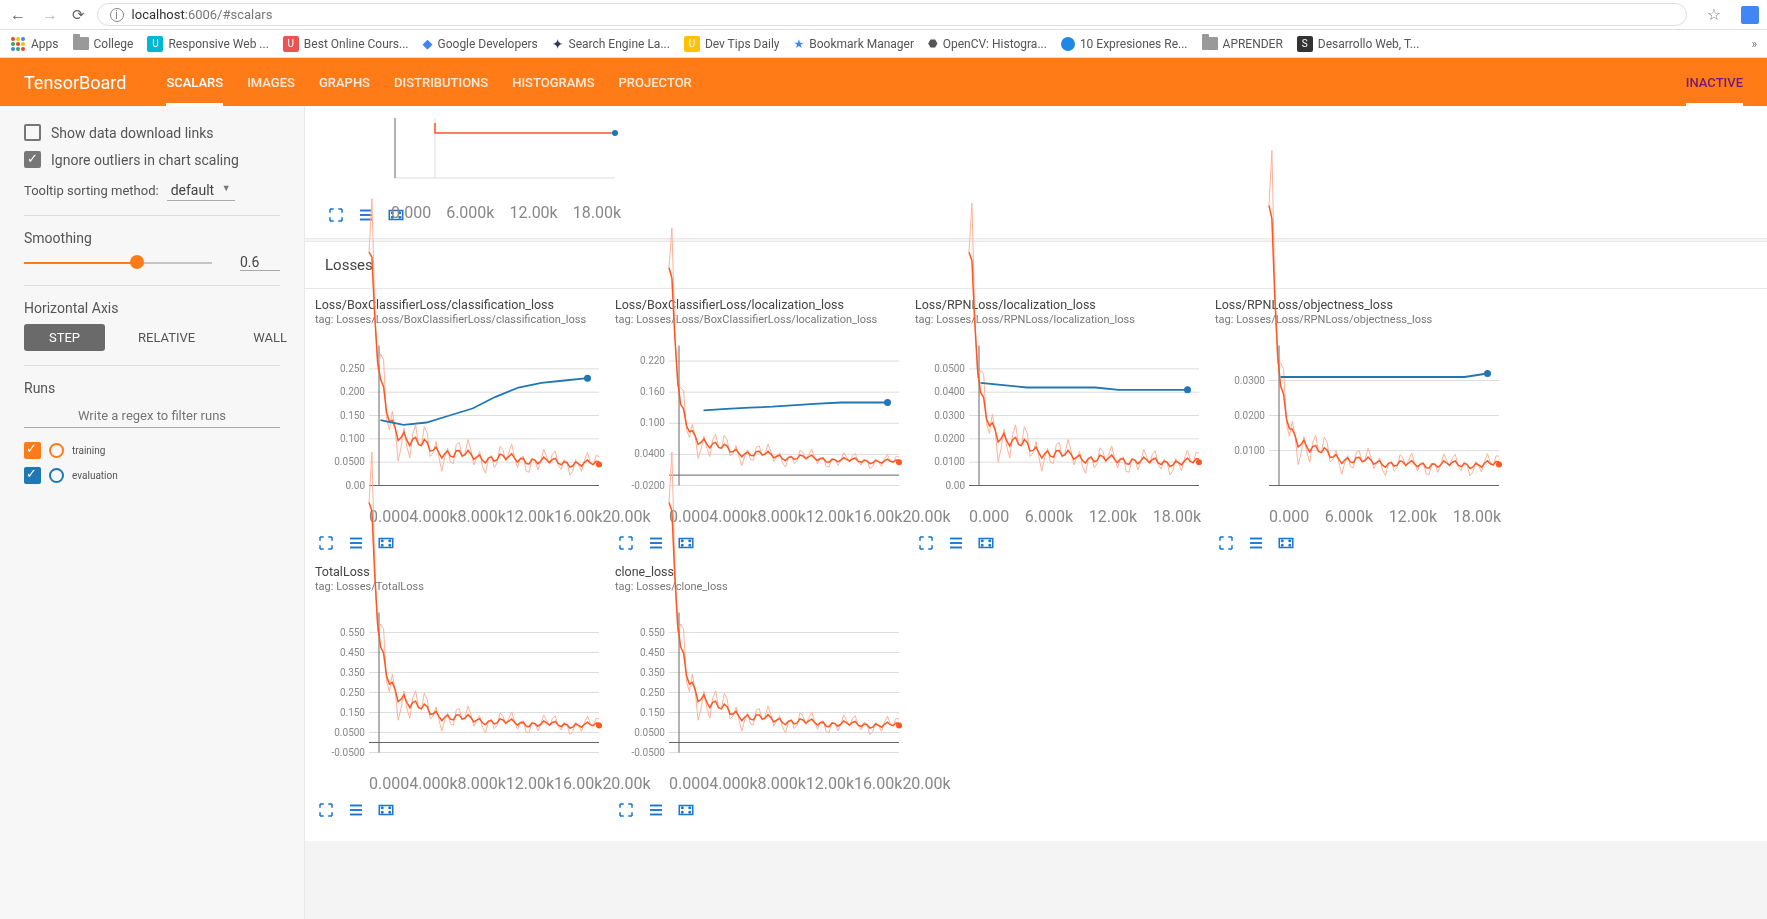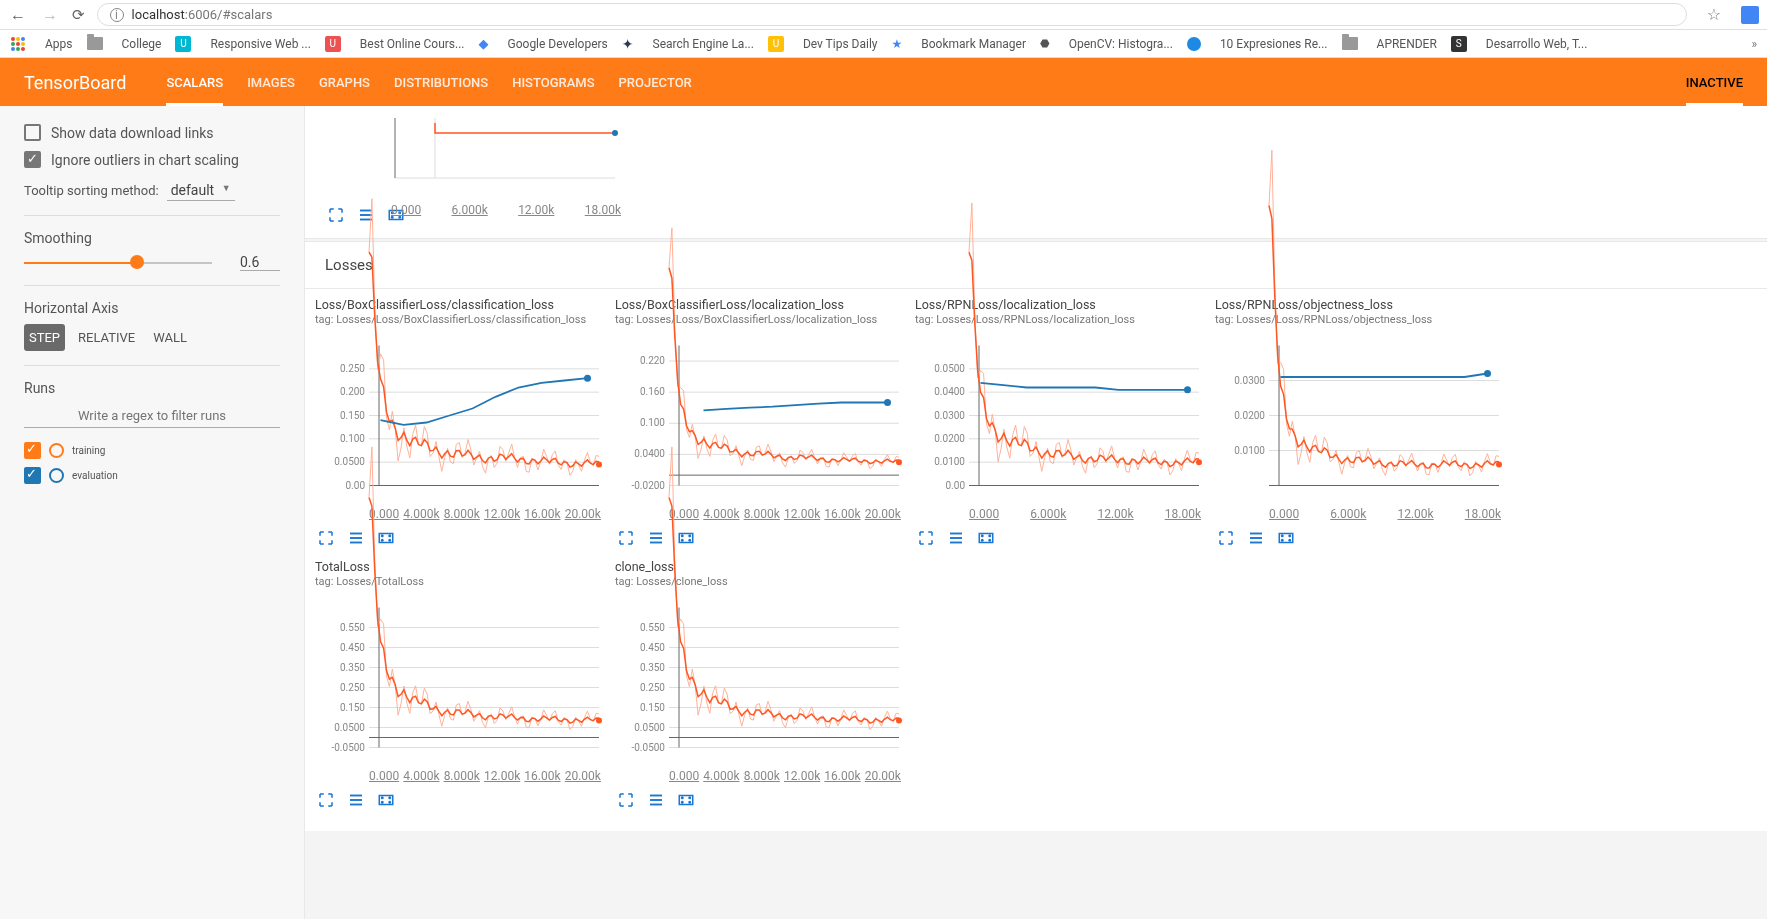--- a/index.html
+++ b/index.html
@@ -11,32 +11,32 @@
 .nav-arrow.disabled { color: #bbb; }
 .reload { color: #5f6368; font-size: 15px; }
 .url-bar { flex: 1; display: flex; align-items: center; gap: 8px; border: 1px solid #ddd; border-radius: 14px; padding: 3px 12px; background: #fff; font-size: 13px; color: #555; }
 .url-bar .info { font-size: 12px; border: 1px solid #888; border-radius: 50%; width: 14px; height: 14px; display: flex; align-items: center; justify-content: center; color: #888; }
 .url-bar .host { color: #333; }
 .url-bar .path { color: #777; }
 .star { color: #777; font-size: 16px; margin: 0 8px; }
 .ext-icon { width: 18px; height: 18px; background: #4285f4; border-radius: 2px; }
 
 .bookmarks-bar { height: 28px; background: #fff; border-bottom: 1px solid #ddd; display: flex; align-items: center; padding: 0 10px; gap: 14px; font-size: 12px; color: #555; }
-.bm { display: flex; align-items: center; gap: 19px; cursor: pointer; white-space: nowrap; }
+.bm { display: flex; align-items: center; gap: 5px; cursor: pointer; white-space: nowrap; }
 .bm-icon { width: 16px; height: 16px; border-radius: 2px; display: flex; align-items: center; justify-content: center; font-size: 10px; color: #fff; }
 .bm-folder { width: 16px; height: 13px; background: #999; border-radius: 1px; position: relative; }
 .bm-folder::before { content: ""; position: absolute; top: -3px; left: 0; width: 7px; height: 3px; background: #999; border-radius: 1px 1px 0 0; }
 
 
 .tb-header { height: 48px; background: #ff7b17; display: flex; align-items: center; padding: 0 24px; color: #fff; }
 .tb-logo { font-size: 18px; font-weight: 400; margin-right: 40px; }
 .tb-tabs { display: flex; gap: 24px; height: 100%; align-items: center; }
 .tb-tab { font-size: 13px; font-weight: 500; color: rgba(255,255,255,0.85); cursor: pointer; height: 100%; display: flex; align-items: center; border-bottom: 3px solid transparent; padding-top: 3px; }
 .tb-tab.active { color: #fff; border-bottom-color: #fff; }
-.tb-inactive { margin-left: auto; font-size: 13px; font-weight: 500; color: #000000; border-bottom: 3px solid #fff; height: 100%; display: flex; align-items: center; padding-top: 3px; }
+.tb-inactive { margin-left: auto; font-size: 13px; font-weight: 500; color: #701a75; border-bottom: 3px solid #fff; height: 100%; display: flex; align-items: center; padding-top: 3px; }
 
 
 .main { display: flex; height: calc(100vh - 106px); background: #f4f4f4; }
 .sidebar { width: 305px; background: #f7f7f7; padding: 18px 24px; overflow-y: auto; border-right: 1px solid #e8e8e8; }
 .content { flex: 1; overflow-y: auto; background: #f4f4f4; }
 
 
 .opt-row { display: flex; align-items: center; gap: 10px; margin-bottom: 10px; font-size: 14px; color: #555; }
 .cb { width: 17px; height: 17px; border: 2px solid #777; border-radius: 2px; cursor: pointer; position: relative; }
 .cb.checked { background: #777; }
@@ -49,21 +49,21 @@
 .dd-wrap::after { content: "▼"; position: absolute; right: 4px; top: 3px; font-size: 9px; color: #777; pointer-events: none; }
 
 .slider-row { display: flex; align-items: center; gap: 28px; margin-top: 8px; }
 .slider { flex: 1; position: relative; height: 4px; }
 .slider-track { position: absolute; height: 2px; background: #c5c5c5; width: 100%; top: 1px; }
 .slider-fill { position: absolute; height: 2px; background: #ff7b17; width: 60%; top: 1px; }
 .slider-thumb { position: absolute; width: 14px; height: 14px; background: #ff7b17; border-radius: 50%; left: 60%; top: -6px; margin-left: -7px; cursor: pointer; }
 .slider-val { border: none; border-bottom: 1px solid #aaa; background: transparent; width: 40px; font-size: 14px; text-align: left; color: #444; }
 
 .axis-btns { display: flex; gap: 8px; margin-top: 8px; }
-.axis-btn { padding: 6px 5px; font-size: 13px; border-radius: 3px; cursor: pointer; background: transparent; color: #555; border: none; }
+.axis-btn { padding: 6px 25px; font-size: 13px; border-radius: 3px; cursor: pointer; background: transparent; color: #555; border: none; }
 .axis-btn.active { background: #6a6a6a; color: #fff; }
 
 .runs-filter { border: none; border-bottom: 1px solid #aaa; background: transparent; width: 100%; font-size: 13px; padding: 4px 0; margin-bottom: 14px; color: #555; text-align: center; }
 .run-row { display: flex; align-items: center; gap: 8px; font-size: 10px; color: #555; margin-bottom: 8px; }
 .run-cb { width: 17px; height: 17px; border-radius: 2px; cursor: pointer; position: relative; }
 .run-cb.orange { background: #ff7b17; }
 .run-cb.blue { background: #1f77b4; }
 .run-cb::after { content: "✓"; color: #fff; position: absolute; top: -1px; left: 2px; font-size: 13px; }
 .run-circ { width: 15px; height: 15px; border-radius: 50%; border: 2px solid; }
 .run-circ.orange { border-color: #ff7b17; }
@@ -78,21 +78,21 @@
 .tool-icon svg { width: 18px; height: 18px; }
 
 .section-header { padding: 14px 20px; background: #fff; font-size: 15px; color: #444; border-bottom: 1px solid #e8e8e8; border-top: 1px solid #e8e8e8; margin-top: 2px; }
 .charts-grid { display: flex; flex-wrap: wrap; gap: 10px; padding: 8px 10px 20px; background: #fff; }
 .chart-card { width: 290px; }
 .chart-title { font-size: 12.5px; color: #444; margin-bottom: 1px; }
 .chart-tag { font-size: 11px; color: #777; margin-bottom: 4px; }
 .chart-body { width: 290px; height: 175px; position: relative; }
 .chart-body svg { width: 100%; height: 100%; overflow: visible; }
 
-.x-ticks { display: flex; justify-content: space-between; font-size: 12px; color: #888; padding-left: 54px; padding-right: 4px; margin-top: 2px; text-decoration: underline; }
+.x-ticks { display: flex; justify-content: space-between; font-size: 16px; color: #888; padding-left: 54px; padding-right: 4px; margin-top: 2px; }
 .y-tick { font-size: 10px; fill: #888; text-anchor: end; }
 .grid-line { stroke: #ddd; stroke-width: 1; }
 .axis-line { stroke: #666; stroke-width: 1; }
 .train-raw { stroke: #ffb299; stroke-width: 1; fill: none; }
 .train-smooth { stroke: #ff5722; stroke-width: 1.5; fill: none; }
 .eval-line { stroke: #1f77b4; stroke-width: 1.8; fill: none; }
 .eval-dot { fill: #1f77b4; }
 </style>
 </head>
 <body>

